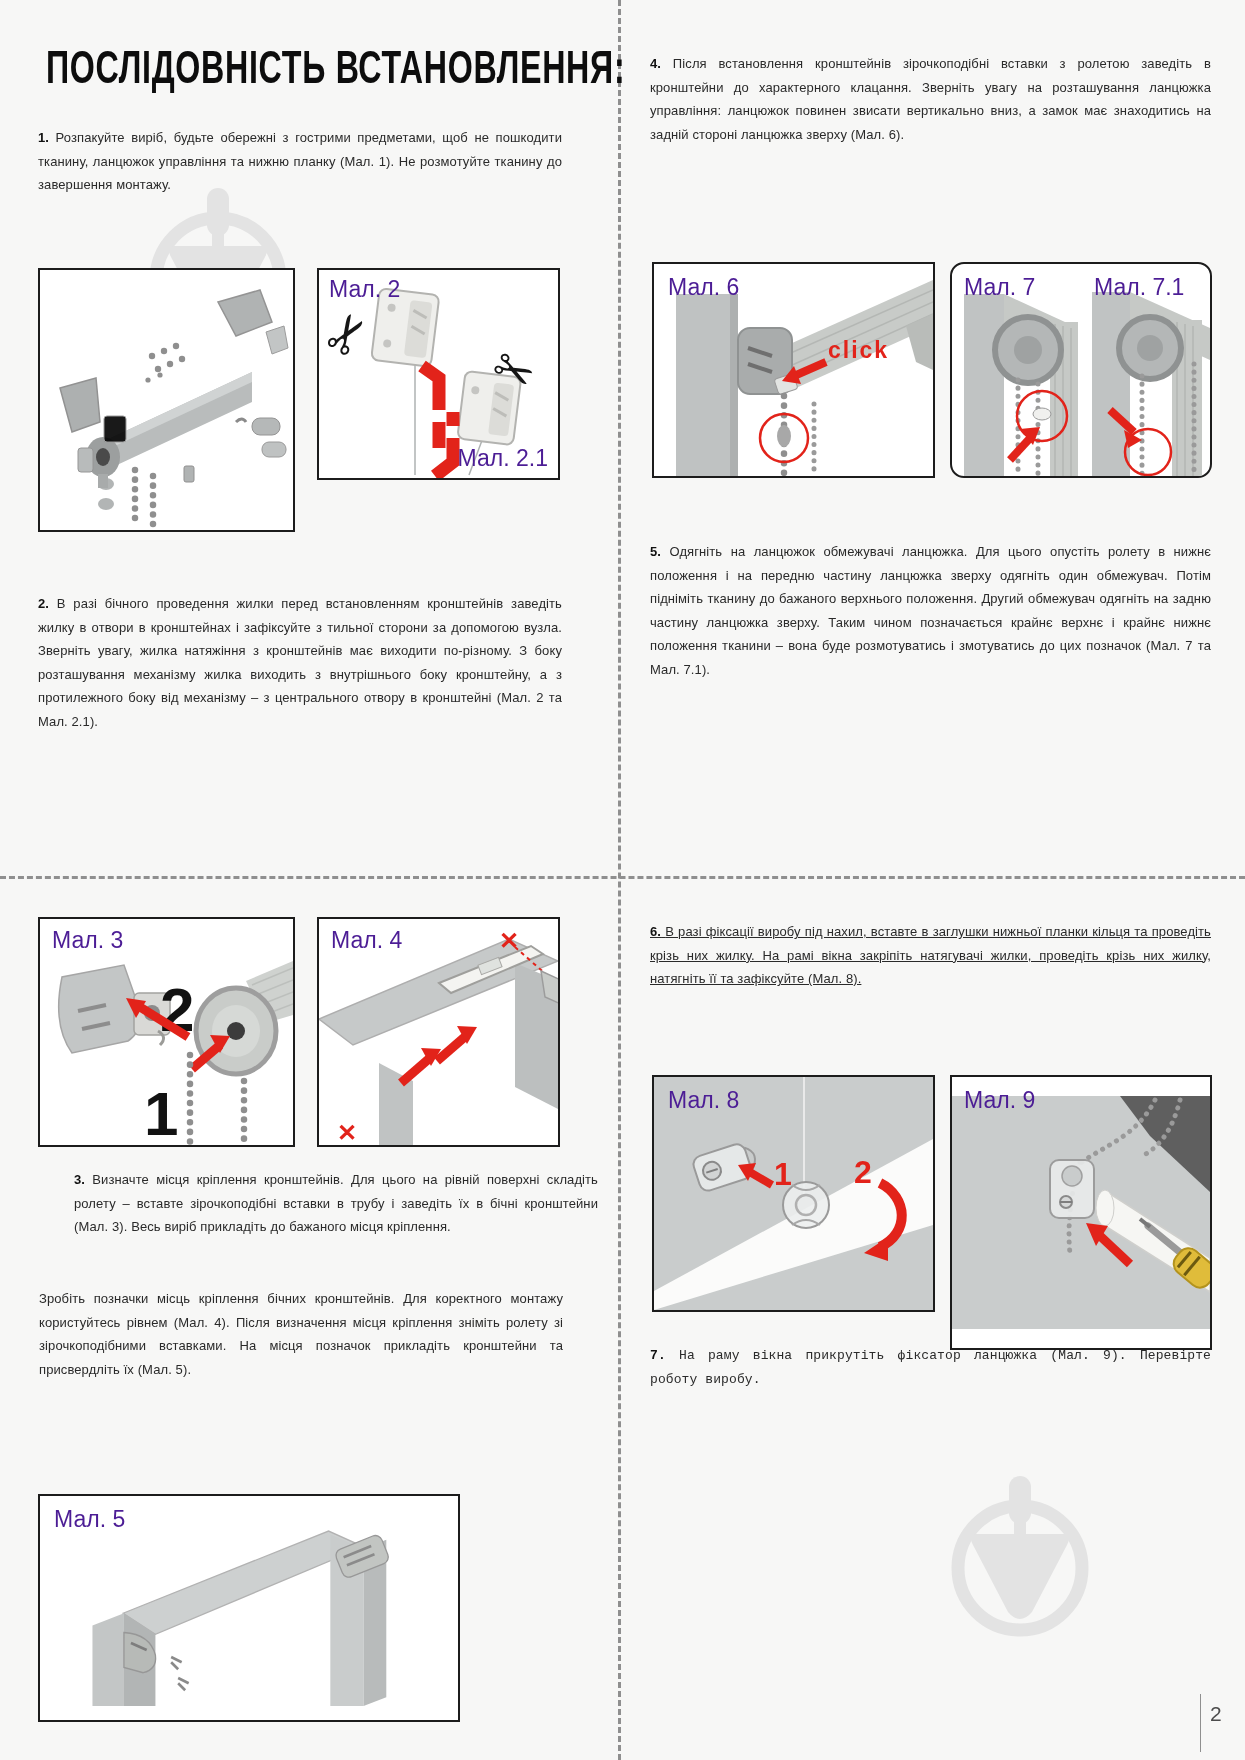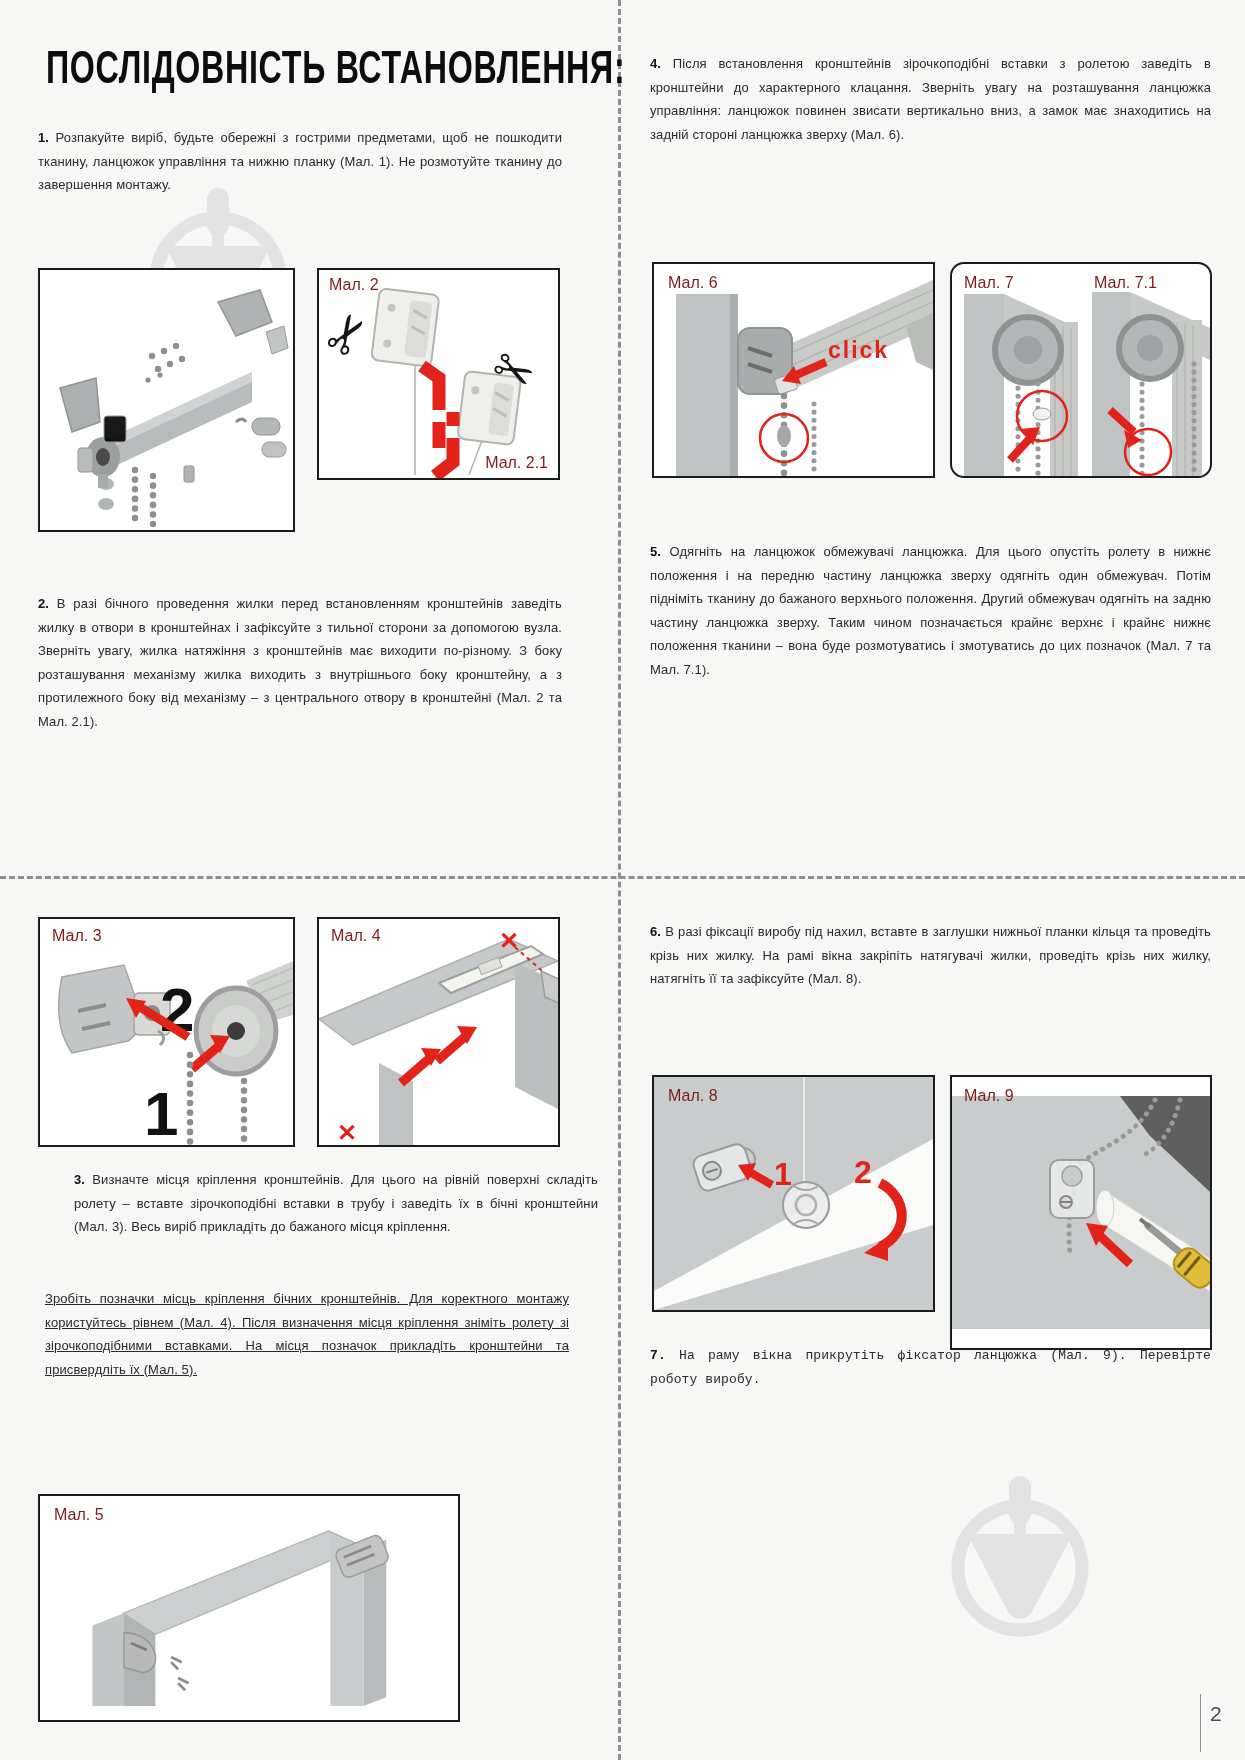--- a/index.html
+++ b/index.html
@@ -8,21 +8,21 @@
         font-family:"Liberation Sans",sans-serif;color:#222;}
   .vdash{position:absolute;left:618px;top:0;height:1760px;width:0;border-left:3px dashed #8f8f8f;}
   .hdash{position:absolute;left:0;top:876px;width:1245px;height:0;border-top:3px dashed #8f8f8f;}
   .title{position:absolute;left:46px;top:40px;font-size:46px;font-weight:800;color:#0d0d0d;
          white-space:nowrap;transform:scaleX(0.70);transform-origin:left top;letter-spacing:1px;}
   .para{position:absolute;font-size:13px;line-height:23.5px;text-align:justify;color:#2a2a2a;
         letter-spacing:0.1px;}
   .para b{font-weight:700;color:#111;}
   .figbox{position:absolute;background:#ffffff;border:2px solid #1c1c1c;box-sizing:border-box;overflow:hidden;}
   .figbox svg{position:absolute;left:0;top:0;width:100%;height:100%;}
-  .figlabel{position:absolute;font-size:16px;color:#7f1d1d;z-index:3;}
+  .figlabel{position:absolute;font-size:23px;color:#4c1d95;z-index:3;}
   .bead{stroke:#8f8f8f;stroke-width:6.5;stroke-dasharray:0.1 9.5;stroke-linecap:round;fill:none;}
   .beadthin{stroke:#9a9a9a;stroke-width:5;stroke-dasharray:0.1 8;stroke-linecap:round;fill:none;}
   .rstroke{stroke:#e2231a;fill:none;}
   .rfill{fill:#e2231a;}
   .wmark{position:absolute;z-index:0;}
   .pagenum{position:absolute;left:1210px;top:1702px;font-size:21px;color:#4c4c4c;}
   .pagenum-bar{position:absolute;left:1200px;top:1694px;width:1px;height:58px;background:#8f8f8f;}
   .clicktxt{font-weight:700;letter-spacing:2px;}
 </style>
 </head>
@@ -171,21 +171,21 @@
       <line x1="196" y1="28" x2="230" y2="58" stroke="#e2231a" stroke-width="2" stroke-dasharray="4 4"></line>
       <polygon points="222,52 244,62 244,86 226,78" fill="#c9ccc9" stroke="#9c9c9c" stroke-width="1.5"></polygon>
       <text x="18" y="222" font-size="24" font-weight="bold" class="rfill">✕</text>
     </svg>
   </div>
 
   <div class="para" style="left:38px;top:1168px;width:524px;margin-left:36px;">
     <b>3.</b>
     <span>Визначте місця кріплення кронштейнів. Для цього на рівній поверхні складіть ролету – вставте зірочкоподібні вставки в трубу і заведіть їх в бічні кронштейни (Мал. 3). Весь виріб прикладіть до бажаного місця кріплення.</span>
   </div>
-  <div class="para" style="left:45px;top:1287px;width:524px;text-decoration:underline;">
+  <div class="para" style="left:39px;top:1287px;width:524px;">
     <span>Зробіть позначки місць кріплення бічних кронштейнів. Для коректного монтажу користуйтесь рівнем (Мал. 4). Після визначення місця кріплення зніміть ролету зі зірочкоподібними вставками. На місця позначок прикладіть кронштейни та присвердліть їх (Мал. 5).</span>
   </div>
 
   <div class="figbox" style="left:38px;top:1494px;width:422px;height:228px;">
     <div class="figlabel" style="left:14px;top:10px;">Мал. 5</div>
     <svg viewBox="0 0 478 224">
       <polygon points="95,118 330,24 370,42 132,142" fill="#cdd0d0" stroke="#b2b2b2" stroke-width="1.5"></polygon>
       <polygon points="60,132 96,118 96,224 60,224" fill="#c3c6c6"></polygon>
       <polygon points="96,118 132,142 132,224 96,224" fill="#b2b5b5"></polygon>
       <polygon points="332,28 370,44 370,224 332,224" fill="#c9cccc"></polygon>
@@ -272,21 +272,21 @@
         <polygon points="58,176 40,166 44,184" class="rfill"></polygon>
       </g>
     </svg>
   </div>
 
   <div class="para" style="left:650px;top:540px;width:561px;">
     <b>5.</b>
     <span>Одягніть на ланцюжок обмежувачі ланцюжка. Для цього опустіть ролету в нижнє положення і на передню частину ланцюжка зверху одягніть один обмежувач. Потім підніміть тканину до бажаного верхнього положення. Другий обмежувач одягніть на задню частину ланцюжка зверху. Таким чином позначається крайнє верхнє і крайнє нижнє положення тканини – вона буде розмотуватись і змотуватись до цих позначок (Мал. 7 та Мал. 7.1).</span>
   </div>
 
-  <div class="para" style="left:650px;top:920px;width:561px;">
+  <div class="para" style="left:650px;top:920px;width:561px;text-decoration:underline;">
     <b>6.</b>
     <span>В разі фіксації виробу під нахил, вставте в заглушки нижньої планки кільця та проведіть крізь них жилку. На рамі вікна закріпіть натягувачі жилки, проведіть крізь них жилку, натягніть її та зафіксуйте (Мал. 8).</span>
   </div>
 
   <div class="figbox" style="left:652px;top:1075px;width:283px;height:237px;">
     <div class="figlabel" style="left:14px;top:10px;">Мал. 8</div>
     <svg viewBox="0 0 279 233">
       <rect x="0" y="0" width="279" height="233" fill="#c9cccc"></rect>
       <polygon points="0,214 279,62 279,148 0,233" fill="#fbfbfa"></polygon>
       <line x1="150" y1="0" x2="150" y2="120" stroke="#e9e9e9" stroke-width="2"></line>

